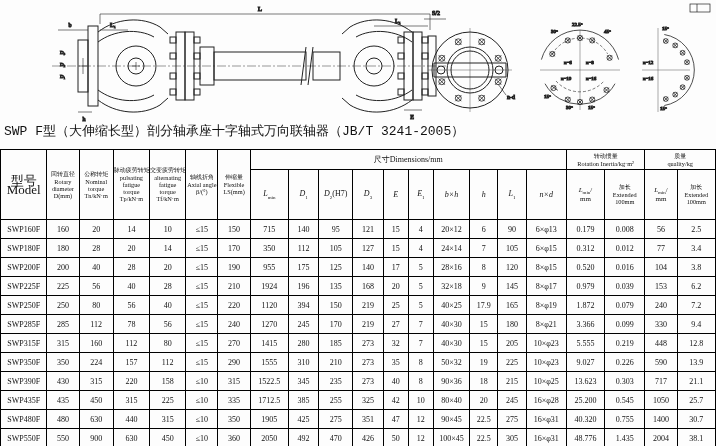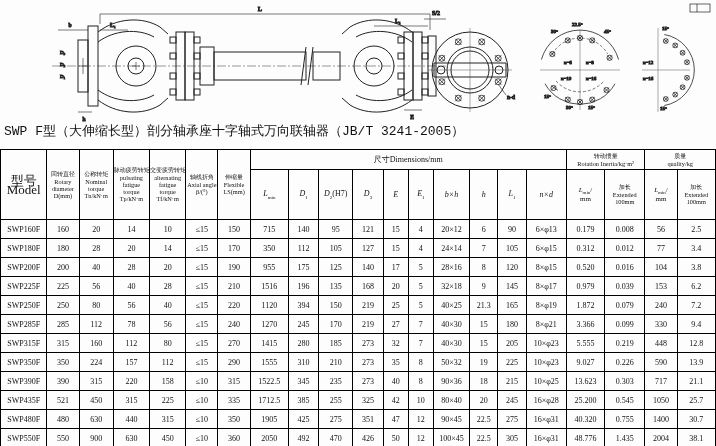--- a/index.html
+++ b/index.html
@@ -434,21 +434,21 @@
         <td>3.8</td>
       </tr>
       <tr>
         <td>SWP225F</td>
         <td>225</td>
         <td>56</td>
         <td>40</td>
         <td>28</td>
         <td>≤15</td>
         <td>210</td>
-        <td>1516</td>
+        <td>1924</td>
         <td>196</td>
         <td>135</td>
         <td>168</td>
         <td>20</td>
         <td>5</td>
         <td>32×18</td>
         <td>9</td>
         <td>145</td>
         <td>8×φ17</td>
         <td>0.979</td>
@@ -464,21 +464,21 @@
         <td>40</td>
         <td>≤15</td>
         <td>220</td>
         <td>1120</td>
         <td>394</td>
         <td>150</td>
         <td>219</td>
         <td>25</td>
         <td>5</td>
         <td>40×25</td>
-        <td>21.3</td>
+        <td>17.9</td>
         <td>165</td>
         <td>8×φ19</td>
         <td>1.872</td>
         <td>0.079</td>
         <td>240</td>
         <td>7.2</td>
       </tr>
       <tr>
         <td>SWP285F</td>
         <td>285</td>
@@ -543,21 +543,21 @@
         <td>19</td>
         <td>225</td>
         <td>10×φ23</td>
         <td>9.027</td>
         <td>0.226</td>
         <td>590</td>
         <td>13.9</td>
       </tr>
       <tr>
         <td>SWP390F</td>
-        <td>390</td>
+        <td>430</td>
         <td>315</td>
         <td>220</td>
         <td>158</td>
         <td>≤10</td>
         <td>315</td>
         <td>1522.5</td>
         <td>345</td>
         <td>235</td>
         <td>273</td>
         <td>40</td>
@@ -566,21 +566,21 @@
         <td>18</td>
         <td>215</td>
         <td>10×φ25</td>
         <td>13.623</td>
         <td>0.303</td>
         <td>717</td>
         <td>21.1</td>
       </tr>
       <tr>
         <td>SWP435F</td>
-        <td>521</td>
+        <td>435</td>
         <td>450</td>
         <td>315</td>
         <td>225</td>
         <td>≤10</td>
         <td>335</td>
         <td>1712.5</td>
         <td>385</td>
         <td>255</td>
         <td>325</td>
         <td>42</td>

